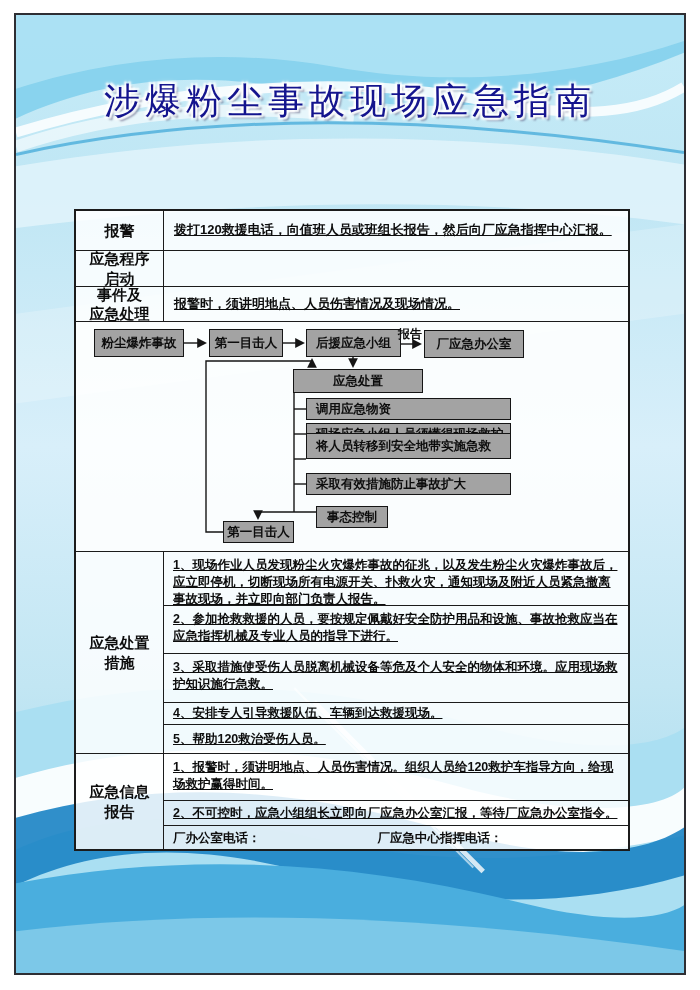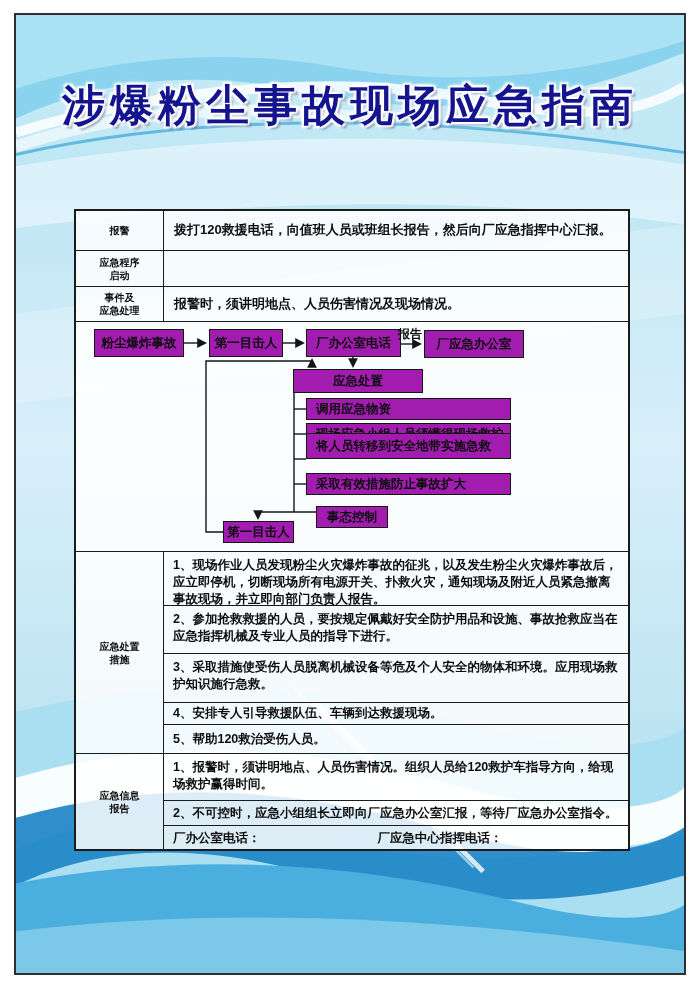--- a/index.html
+++ b/index.html
@@ -7,52 +7,52 @@
     width:700px;height:990px;background:#ffffff;position:relative;
     font-family:"Liberation Sans",sans-serif;
   }
   .poster{
     position:absolute;left:14px;top:13px;width:672px;height:962px;
     border:2px solid #2e2e33;overflow:hidden;background:#cdeaf6;box-sizing:border-box;
   }
   .bg{position:absolute;inset:0;width:100%;height:100%;display:block;}
   .title{
     position:absolute;left:0;top:62px;width:100%;margin:0;text-align:center;
-    font-size:43px;font-weight:700;color:#14148e;letter-spacing:5px;
+    font-size:36px;font-weight:400;color:#14148e;letter-spacing:5px;
     text-shadow:-2px -2px 2px #fff,2px -2px 2px #fff,-2px 2px 2px #fff,2px 2px 2px #fff,
                 0 0 6px #ffffff,3px 3px 2px rgba(8,8,60,.55);
   }
   .tbl{
     position:absolute;left:58px;top:194px;width:556px;
     border:2px solid #1b1b1b;background:rgba(255,255,255,.84);
     display:flex;flex-direction:column;color:#0d0d0d;font-weight:bold;box-sizing:border-box;
   }
   .row{display:flex;border-bottom:1.5px solid #1b1b1b;box-sizing:border-box;flex:none;}
   .row:last-child{border-bottom:none;}
   .lbl{
     width:88px;flex:none;border-right:1.5px solid #1b1b1b;box-sizing:border-box;
     display:flex;align-items:center;justify-content:center;text-align:center;
-    font-size:10px;line-height:1.3;white-space:pre-line;padding:2px;
+    font-size:15px;line-height:1.3;white-space:pre-line;padding:2px;
   }
-  .cnt{flex:1;min-width:0;box-sizing:border-box;}
+  .cnt{flex:1;min-width:0;box-sizing:border-box;text-decoration:underline;}
   .cnt.text{display:flex;align-items:center;padding:2px 10px;font-size:13px;line-height:1.3;}
   .stack{display:flex;flex-direction:column;}
   .sub{
     border-bottom:1.5px solid #1b1b1b;box-sizing:border-box;
     padding:5px 9px 2px 9px;font-size:12.5px;line-height:1.34;
   }
   .sub:last-child{border-bottom:none;text-align:center;}
   .sub.line{display:flex;align-items:center;padding-top:0;padding-bottom:0;}
   .phones{position:relative;}
   .phones .ph1{position:absolute;left:9px;top:50%;transform:translateY(-50%);}
   .phones .ph2{position:absolute;left:46%;top:50%;transform:translateY(-50%);}
   .flow{position:relative;background:rgba(255,255,255,.35);}
   .flow-lines{position:absolute;left:0;top:0;pointer-events:none;}
   .fbox{
-    position:absolute;border:1.5px solid #151515;background:#a21caf;box-sizing:border-box;
+    position:absolute;border:1.5px solid #151515;background:#a3a3a3;box-sizing:border-box;
     display:flex;align-items:center;justify-content:center;
     font-size:12.5px;font-weight:bold;white-space:nowrap;
   }
   .fbox.left{justify-content:flex-start;padding-left:9px;}
   .flabel{position:absolute;font-size:12px;font-weight:bold;text-align:center;}
 </style>
 </head>
 <body>
 
 <div class="poster">
@@ -123,21 +123,21 @@
             <path d="M218,137 H230"></path>
             <path d="M218,162 H230"></path>
             <path d="M182,190 H276"></path>
             <path d="M182,190 V196" marker-end="url(#arr)"></path>
             <path d="M276,190 V196" marker-end="url(#arr)"></path>
             <path d="M147,210 H130 V39 H236 V38" marker-end="url(#arr)"></path>
           </g>
         </svg>
         <div class="fbox" style="left:18px;top:7px;width:90px;height:28px">粉尘爆炸事故</div>
         <div class="fbox" style="left:133px;top:7px;width:74px;height:28px">第一目击人</div>
-        <div class="fbox" style="left:230px;top:7px;width:95px;height:28px">厂办公室电话</div>
+        <div class="fbox" style="left:230px;top:7px;width:95px;height:28px">后援应急小组</div>
         <div class="flabel" style="left:318px;top:4px;width:32px">报告</div>
         <div class="fbox" style="left:348px;top:8px;width:100px;height:28px">厂应急办公室</div>
         <div class="fbox" style="left:217px;top:47px;width:130px;height:24px">应急处置</div>
         <div class="fbox left" style="left:230px;top:76px;width:205px;height:22px">调用应急物资</div>
         <div class="fbox left" style="left:230px;top:101px;width:205px;height:22px">现场应急小组人员须懂得现场救护</div>
         <div class="fbox left" style="left:230px;top:111px;width:205px;height:26px">将人员转移到安全地带实施急救</div>
         <div class="fbox left" style="left:230px;top:151px;width:205px;height:22px">采取有效措施防止事故扩大</div>
         <div class="fbox" style="left:147px;top:199px;width:71px;height:22px">第一目击人</div>
         <div class="fbox" style="left:240px;top:184px;width:72px;height:22px">事态控制</div>
       </div>

